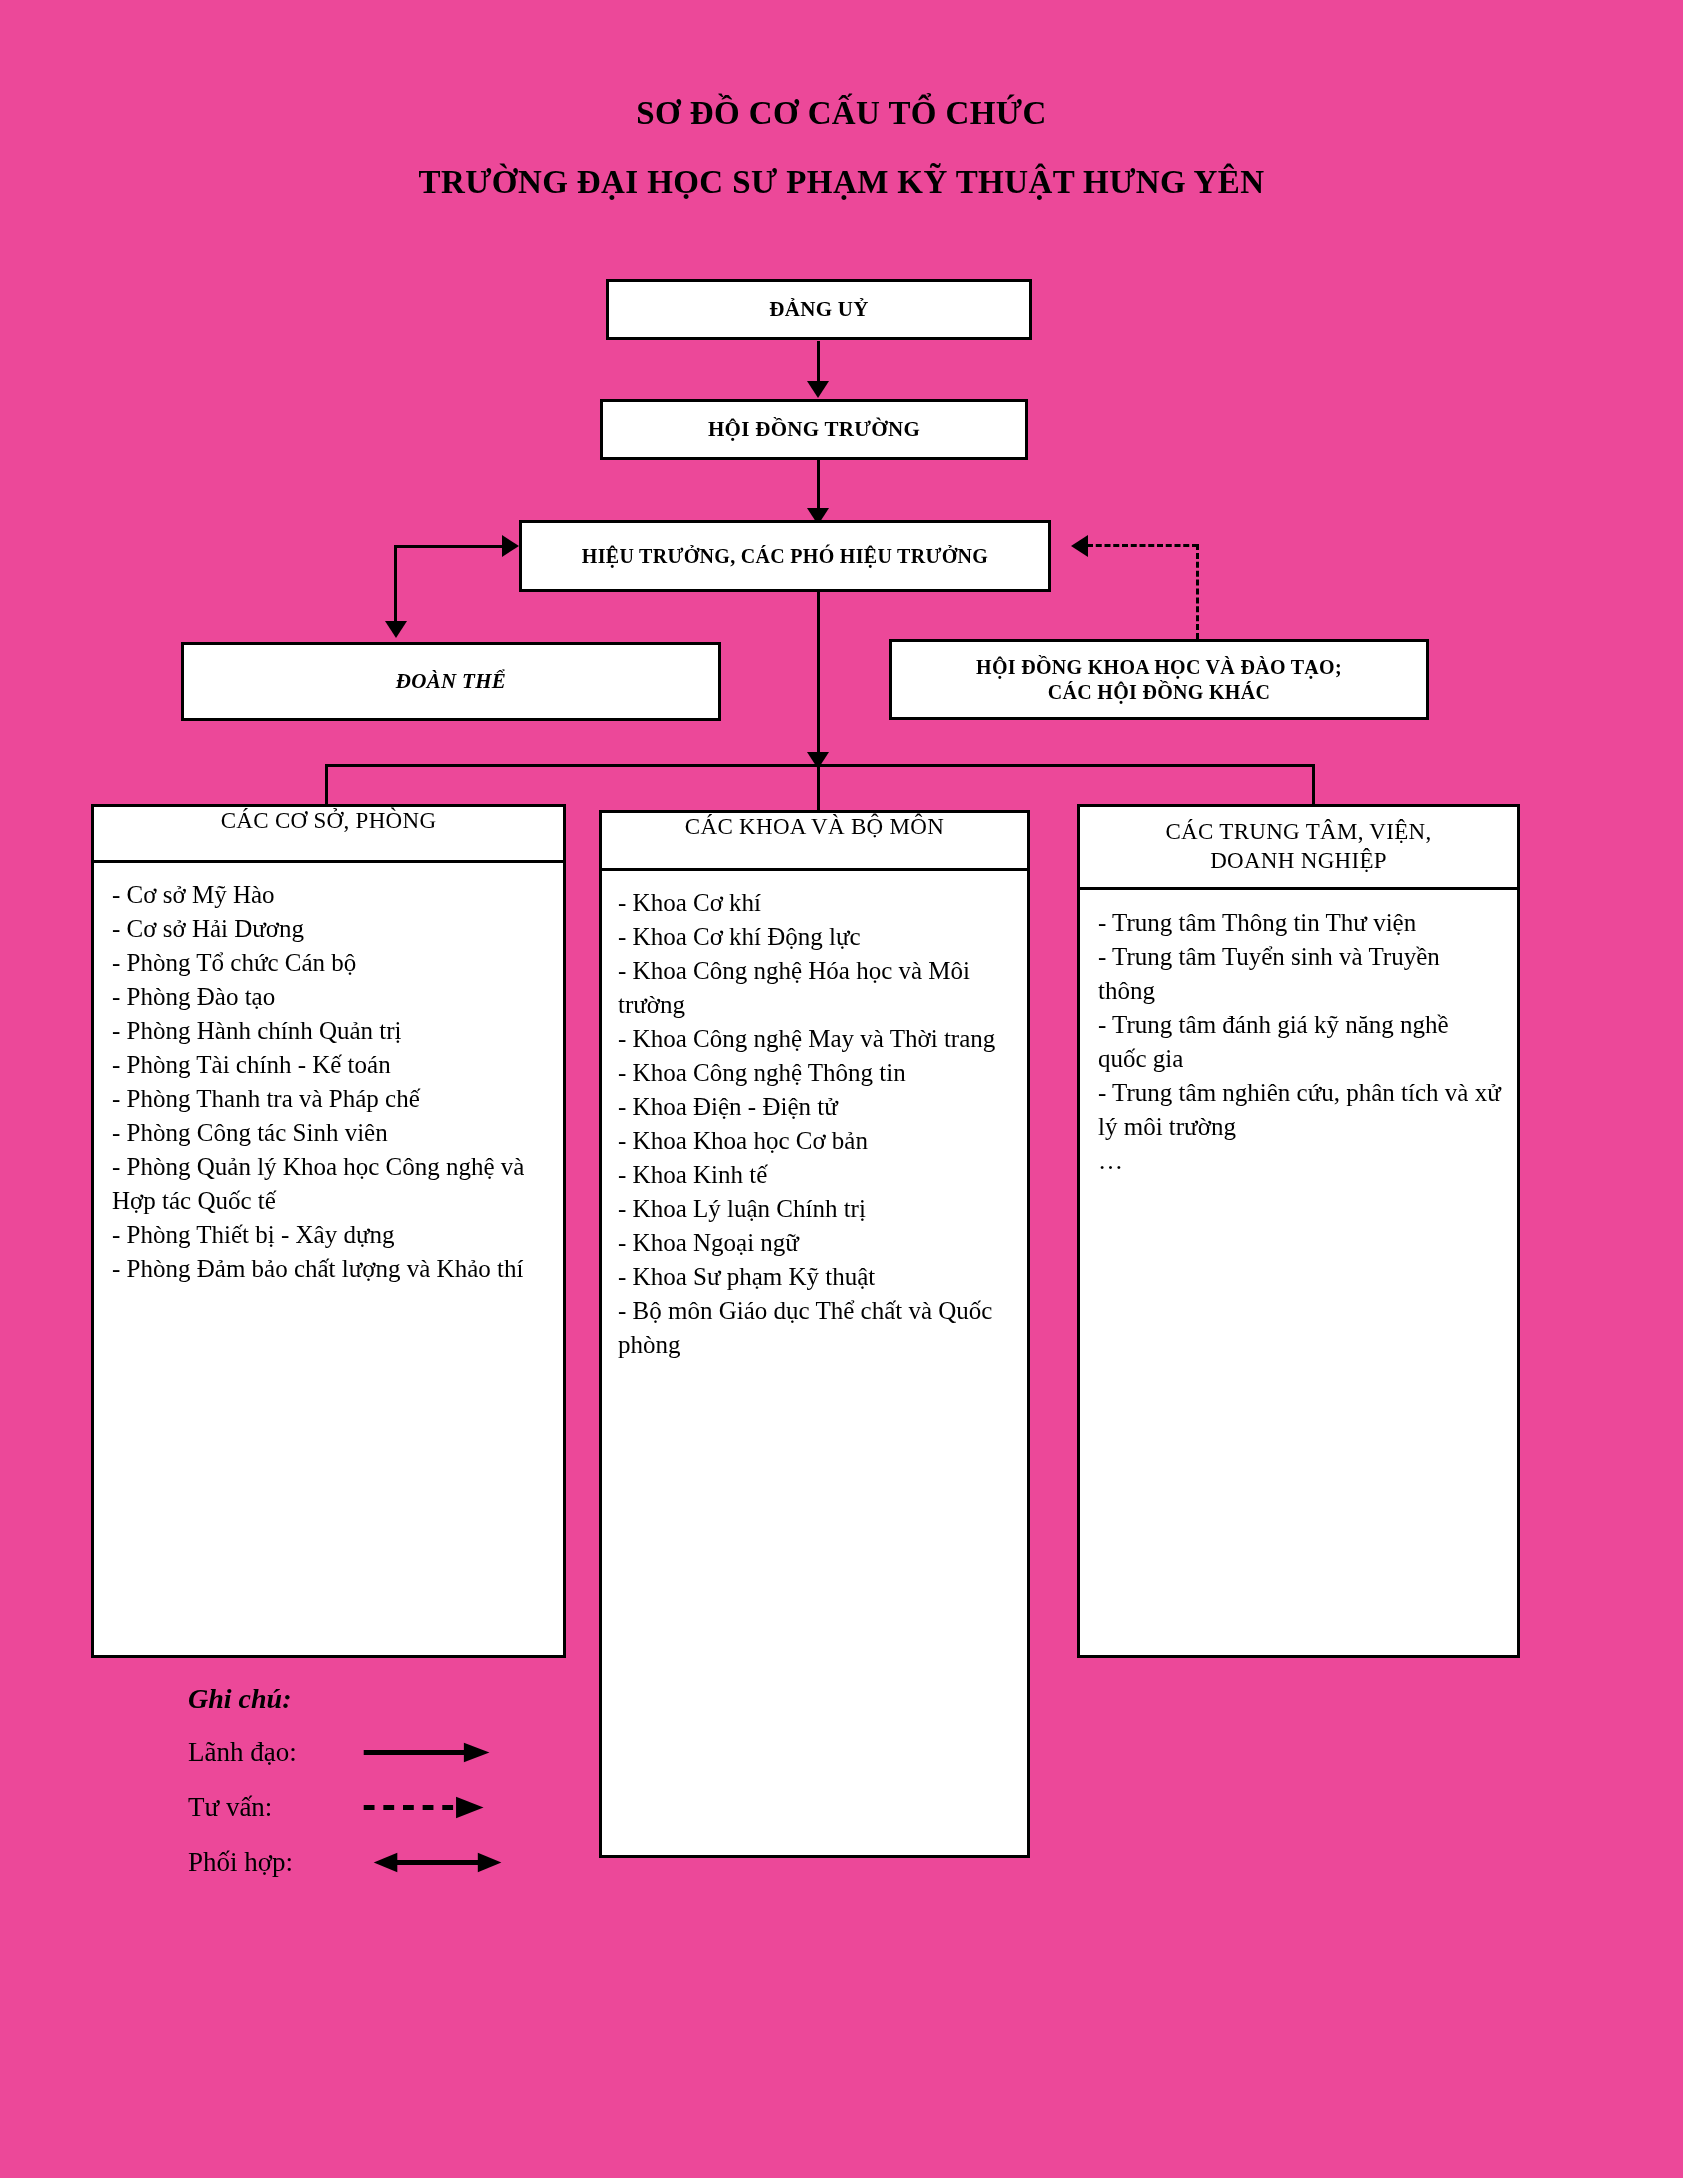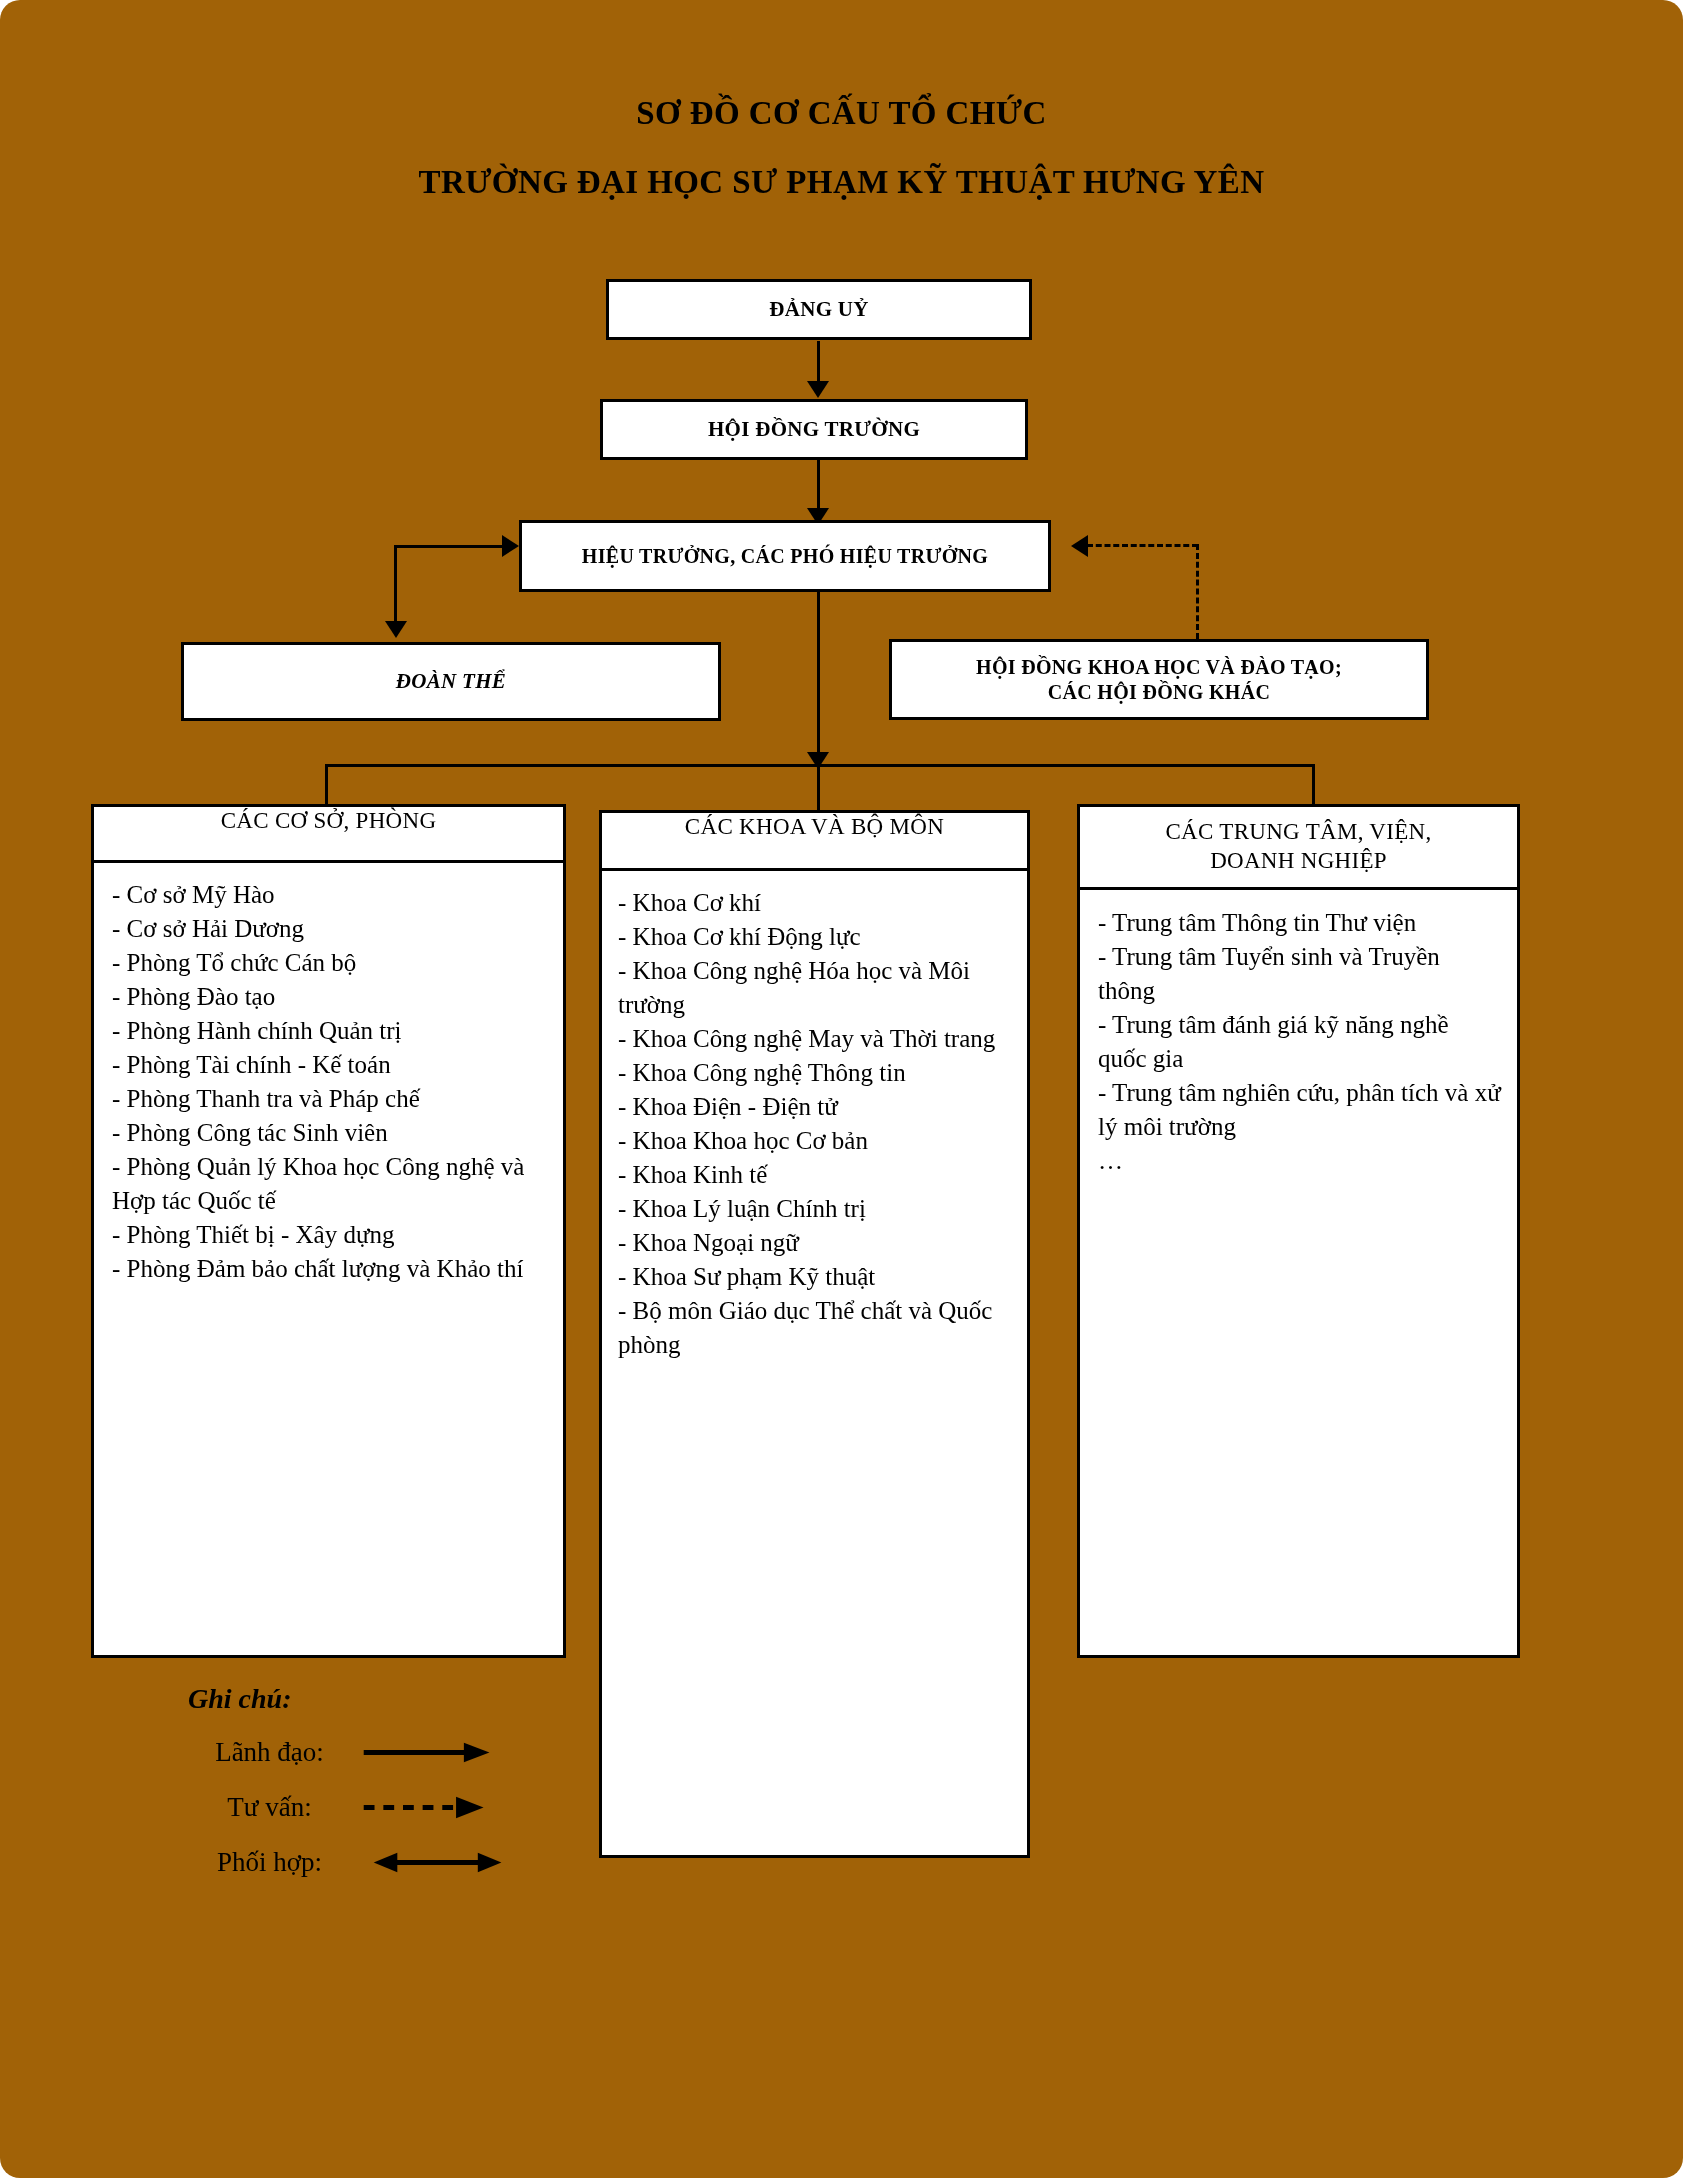--- a/index.html
+++ b/index.html
@@ -9,23 +9,22 @@
     background: #ffffff;
   }
   body {
     font-family: "Liberation Serif", "DejaVu Serif", serif;
     color: #000000;
   }
   #page {
     position: relative;
     width: 1683px;
     height: 2178px;
-    background: #a16207;
+    background: #ec4899;
     overflow: hidden;
-    border-radius: 20px;
   }
   
   .title-line {
     position: absolute;
     left: 0;
     width: 1683px;
     text-align: center;
     font-weight: bold;
     letter-spacing: 0.4px;
     white-space: nowrap;
@@ -142,21 +141,20 @@
   .legend-row {
     position: relative;
     height: 55px;
     font-size: 27px;
     line-height: 55px;
     white-space: nowrap;
   }
   .legend-label {
     display: inline-block;
     width: 163px;
-    text-align: center;
   }
   .legend-art {
     position: absolute;
     left: 173px;
     top: 0;
     width: 139px;
     height: 55px;
   }
 </style>
 </head>

